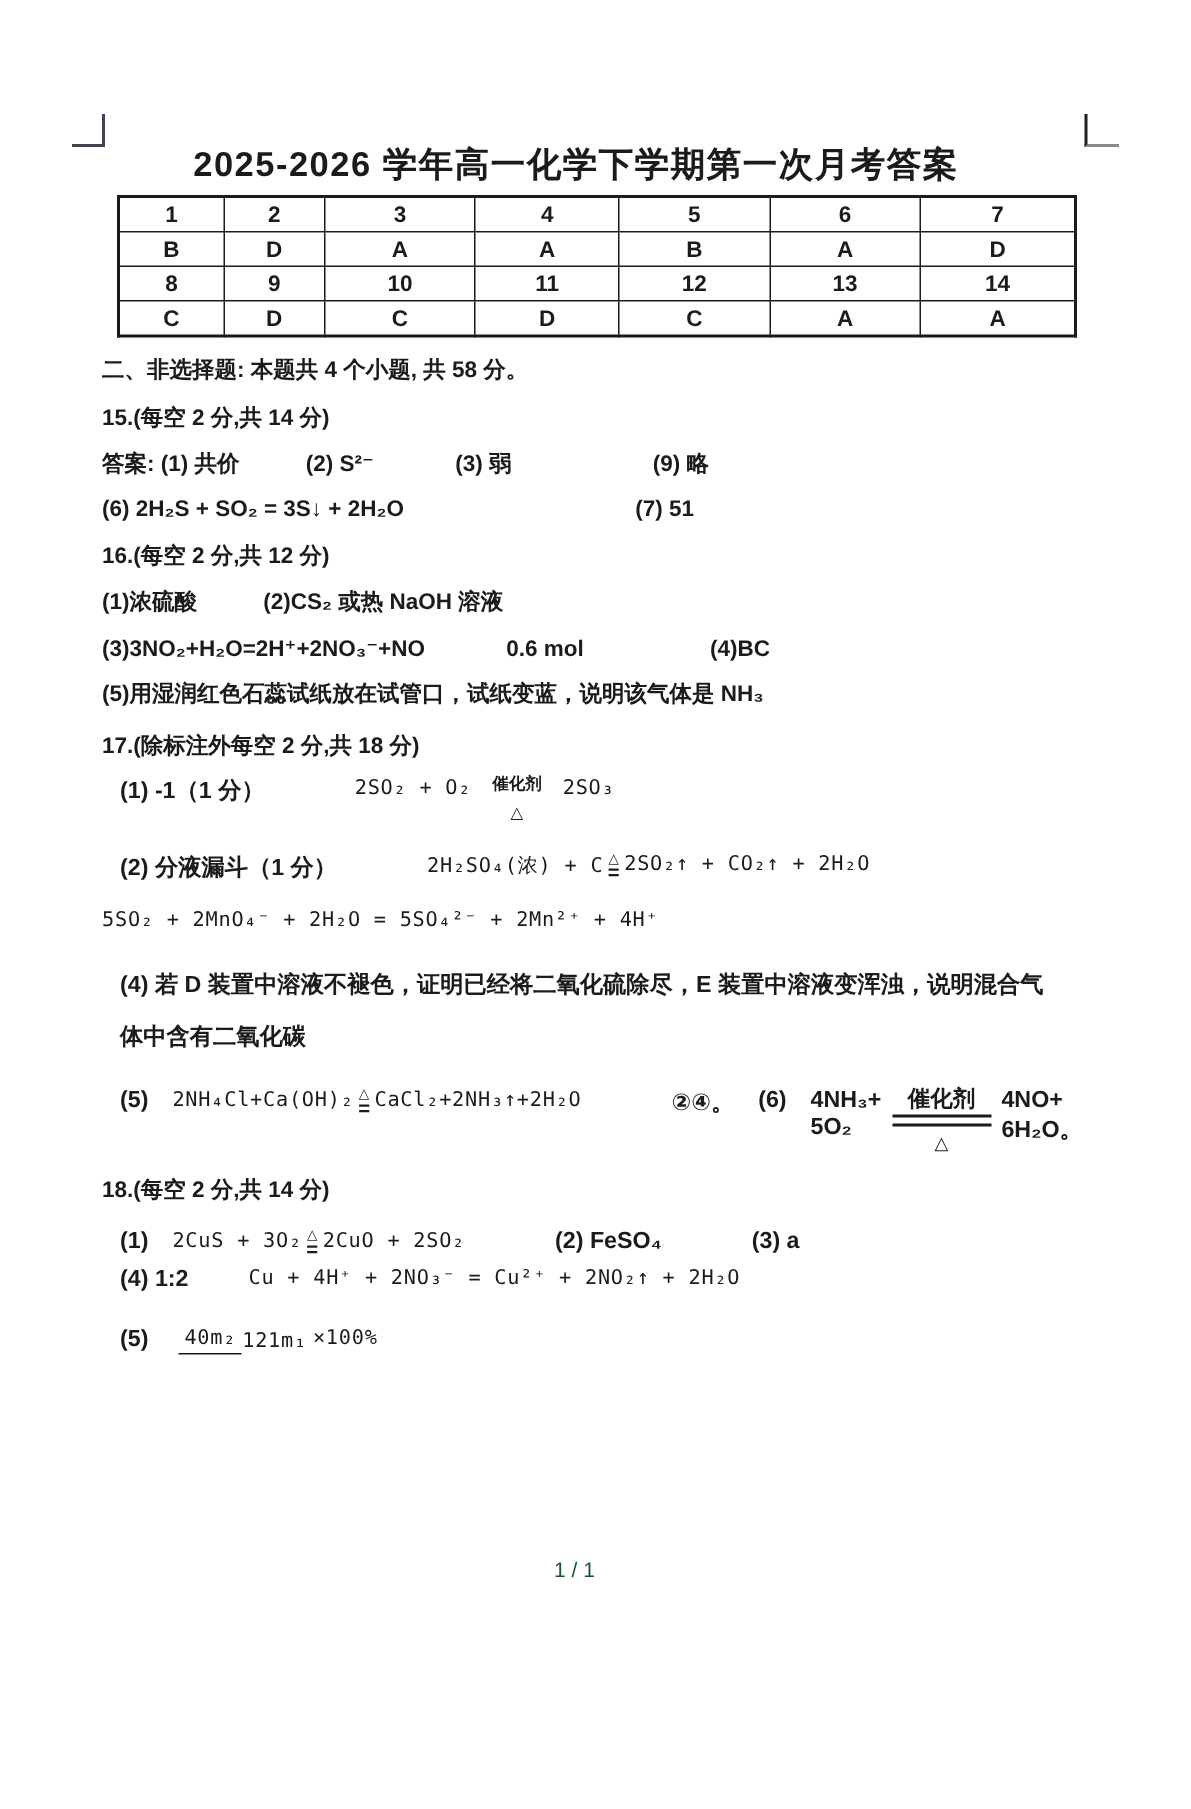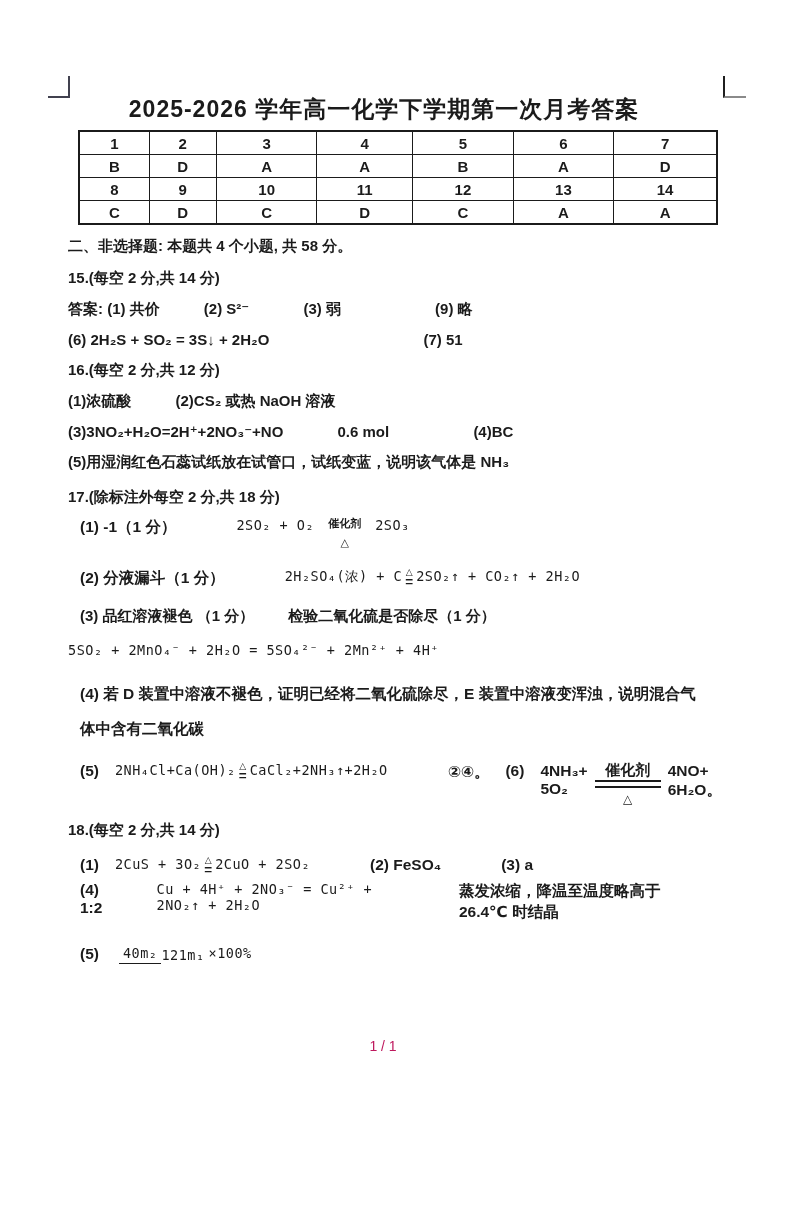--- a/index.html
+++ b/index.html
@@ -57,21 +57,21 @@
     border-bottom:2px solid #1b1b1b;margin:3px 0;}
   .cat-eq .below{font-size:12px;margin-top:2px;}
   
   .frac{display:inline-flex;flex-direction:row;align-items:center;
     vertical-align:middle;margin:0 4px;}
   .frac .num{border-bottom:1.5px solid #1b1b1b;padding:0 4px 2px 4px;}
   .frac .den{padding-top:2px;}
   .tall{margin-top:16px;}
   .p4{margin-top:18px;line-height:35px;font-size:15.5px;font-weight:600;white-space:normal;}
   .footer{position:absolute;top:1038px;left:0;width:100%;text-align:center;
-    font-size:14px;font-weight:400;color:#be185d;}
+    font-size:14px;font-weight:400;color:#14532d;}
 </style>
 </head>
 <body>
 
 <div class="page">
   <div class="crop-tl"></div>
   <div class="crop-tr"></div>
 
   <div class="content">
 
@@ -161,24 +161,20 @@
     <div class="row indent" style="margin-top:20px;">
       <span class="g60 eq-big">(2) 分液漏斗（1 分）</span>
       <span class="eq">2H₂SO₄(浓) + C</span>
       <span class="heq">
         <span class="tri">△</span>
         <span class="sign">=</span>
       </span>
       <span class="eq">2SO₂↑ + CO₂↑ + 2H₂O</span>
     </div>
 
-    <p class="line indent" style="margin-top:18px;">
-      <span class="g30">(3) 品红溶液褪色 （1 分）</span>
-      <span>检验二氧化硫是否除尽（1 分）</span>
-    </p>
     <p class="line eq" style="margin-top:16px;">5SO₂ + 2MnO₄⁻ + 2H₂O = 5SO₄²⁻ + 2Mn²⁺ + 4H⁺</p>
 
     <p class="p4 indent">(4) 若 D 装置中溶液不褪色，证明已经将二氧化硫除尽，E 装置中溶液变浑浊，说明混合气体中含有二氧化碳</p>
 
     <div class="row indent" style="margin-top:6px;">
       <span class="g16 eq-big">(5)</span>
       <span class="eq">2NH₄Cl+Ca(OH)₂</span>
       <span class="heq">
         <span class="tri">△</span>
         <span class="sign">=</span>
@@ -205,21 +201,20 @@
         <span class="sign">=</span>
       </span>
       <span class="g60 eq">2CuO + 2SO₂</span>
       <span class="g60 eq-big">(2) FeSO₄</span>
       <span class="eq-big">(3) a</span>
     </div>
 
     <div class="row indent" style="margin-top:6px;">
       <span class="g40 eq-big">(4) 1:2</span>
       <span class="g40 eq">Cu + 4H⁺ + 2NO₃⁻ = Cu²⁺ + 2NO₂↑ + 2H₂O</span>
-      <span class="eq-big">蒸发浓缩，降温至温度略高于26.4℃ 时结晶</span>
     </div>
 
     <div class="row indent" style="margin-top:22px;">
       <span class="g16 eq-big">(5)</span>
       <span class="frac eq">
         <span class="num">40m₂</span>
         <span class="den">121m₁</span>
       </span>
       <span class="eq">×100%</span>
     </div>

